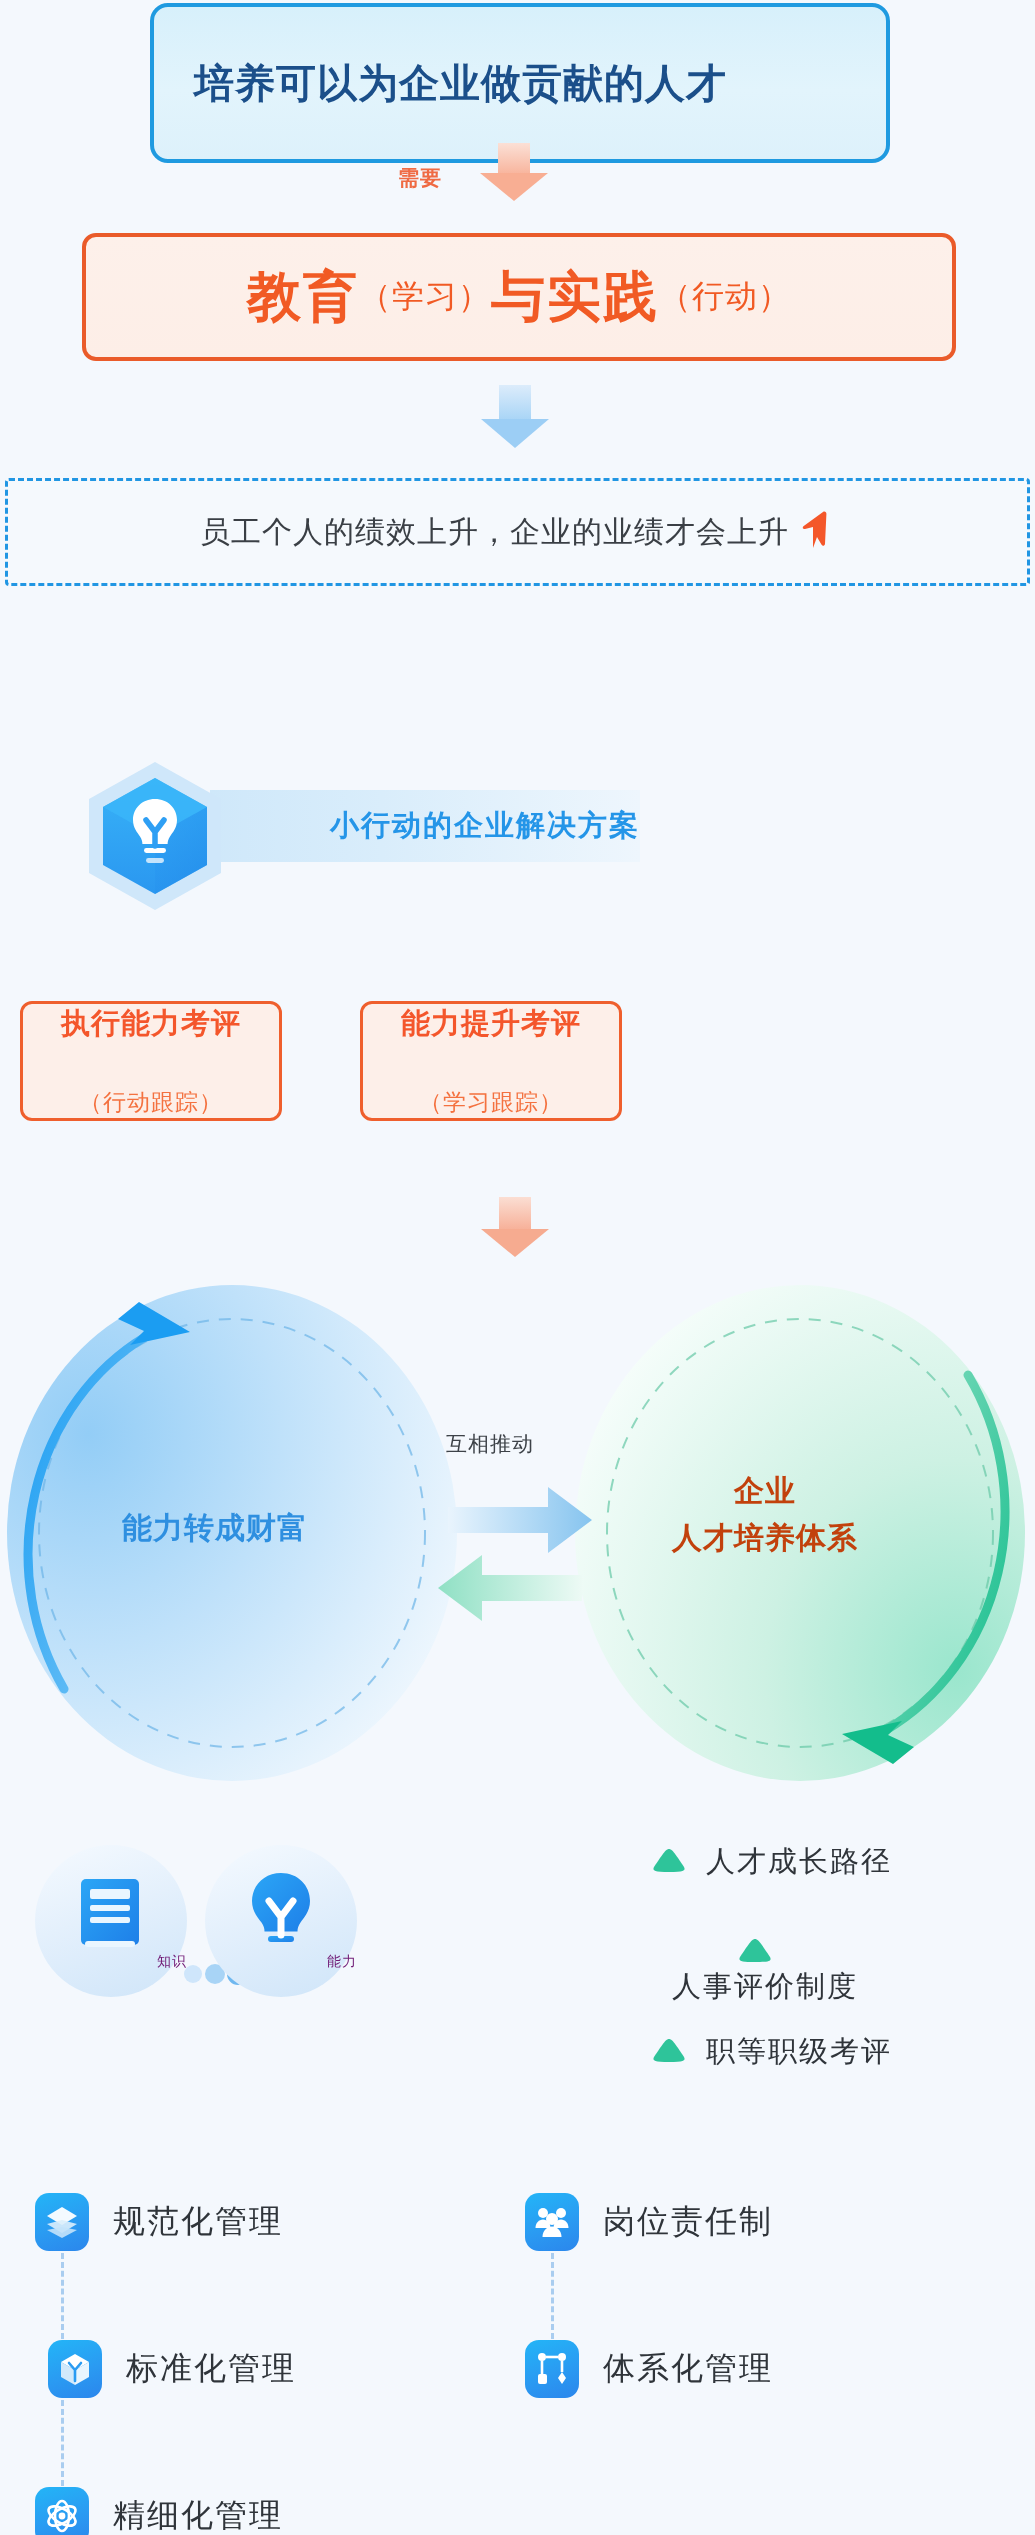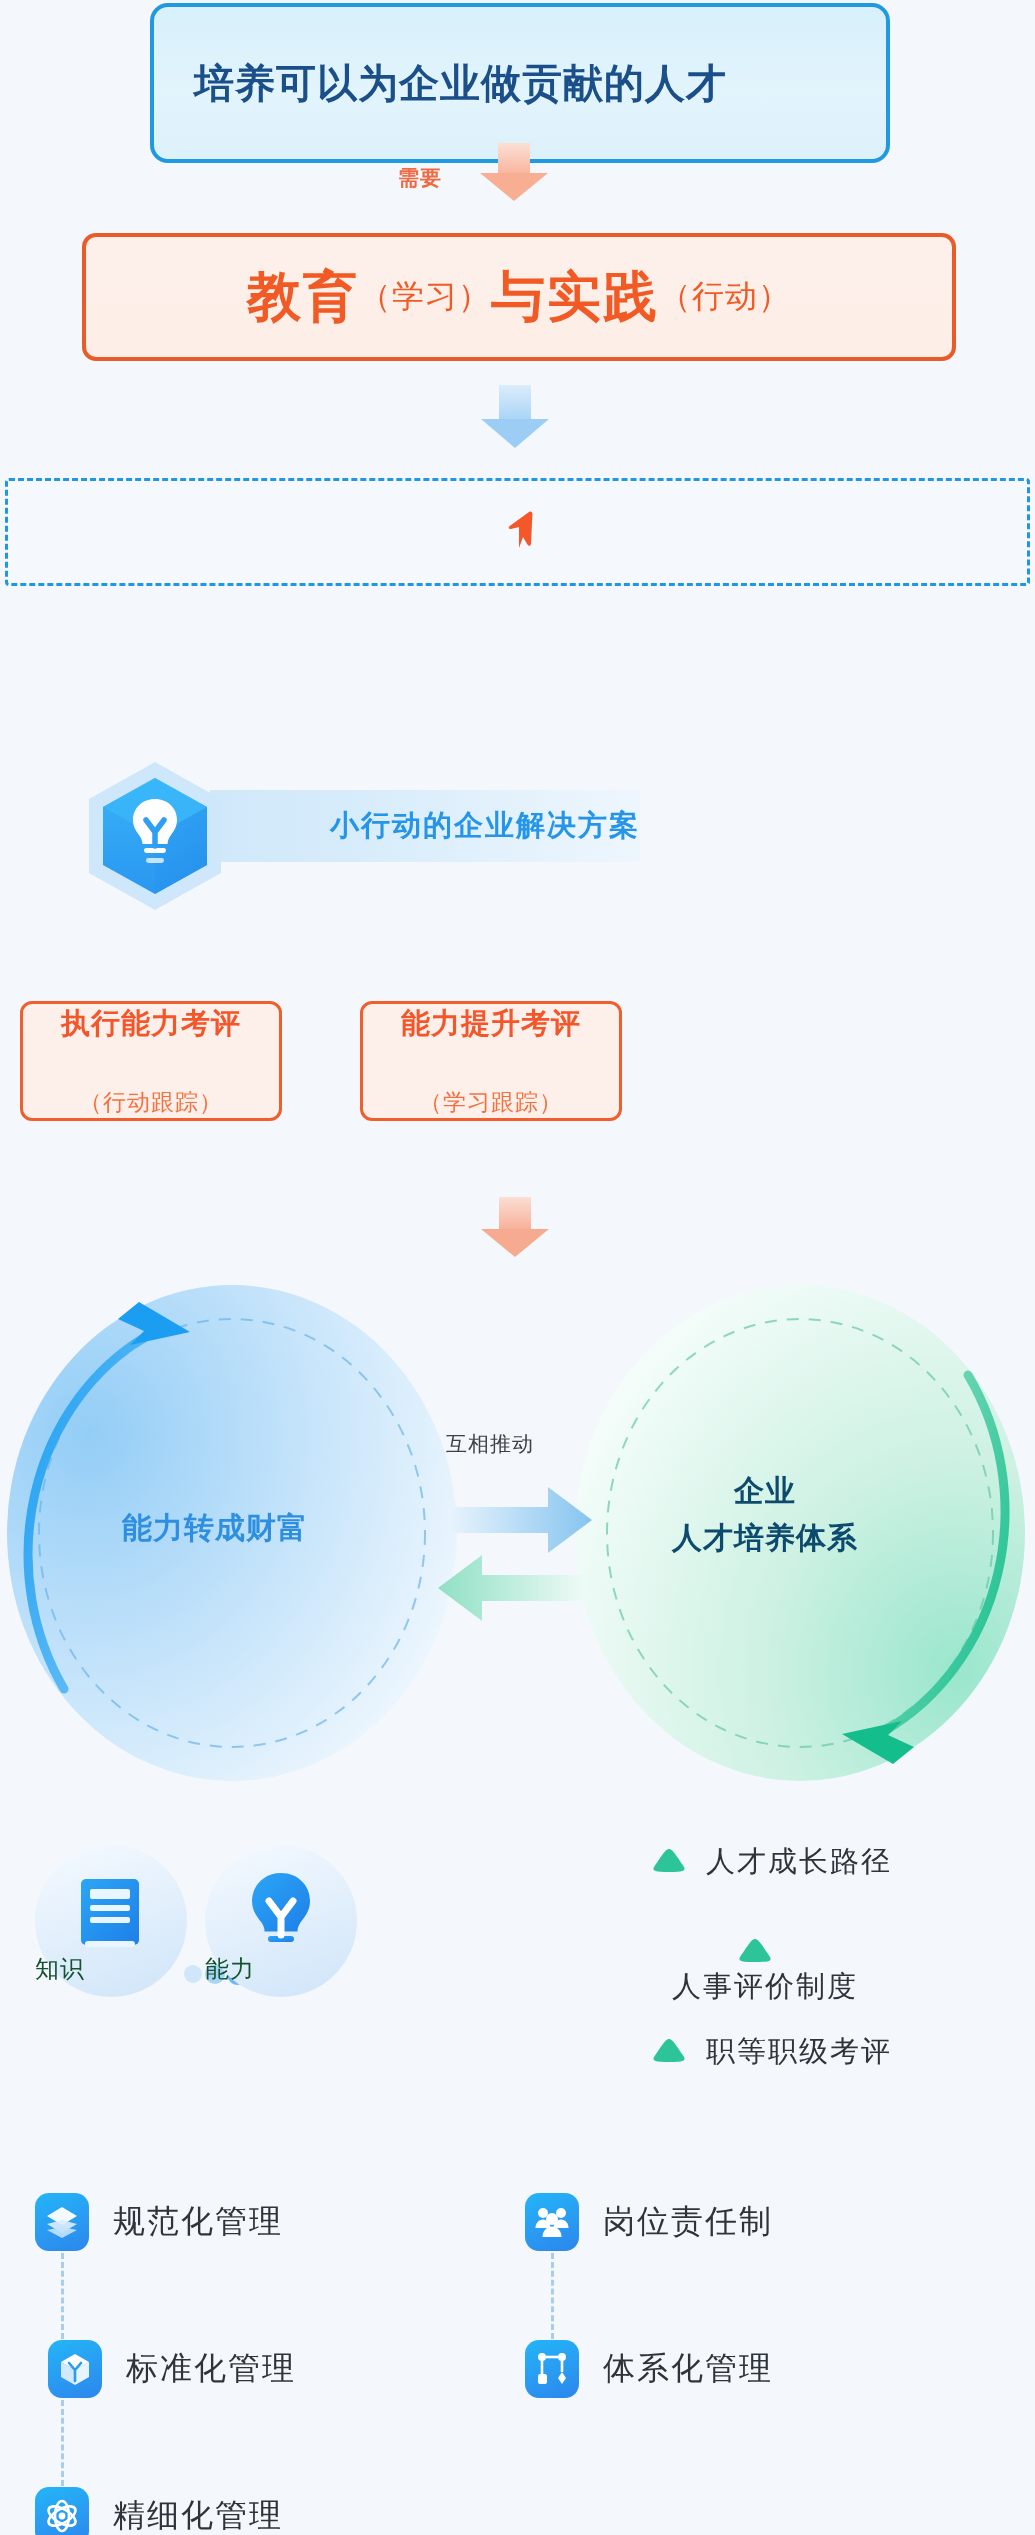--- a/index.html
+++ b/index.html
@@ -106,37 +106,37 @@
   }
 
   
   .venn{position:absolute;left:0px;top:1275px;width:1035px;height:510px;}
   .venn-txt-left{
     position:absolute;left:60px;top:1508px;width:310px;text-align:center;
     font-size:30px;font-weight:bold;color:#2e8fe0;letter-spacing:1px;
   }
   .venn-txt-right{
     position:absolute;left:610px;top:1468px;width:310px;text-align:center;
-    font-size:30px;font-weight:bold;color:#0c4a6e;letter-spacing:1px;line-height:1.55;
+    font-size:30px;font-weight:bold;color:#c2410c;letter-spacing:1px;line-height:1.55;
   }
   .venn-mid-label{
     position:absolute;left:410px;top:1430px;width:160px;text-align:center;
     font-size:21px;color:#3d4248;letter-spacing:1px;
   }
 
   
   .kcirc{
     position:absolute;width:152px;height:152px;border-radius:50%;
     background:linear-gradient(160deg,#f5faff 0%,#e4f0fc 45%,#cfe5f9 100%);
   }
   #kcirc-a{left:35px;top:1845px;}
   #kcirc-b{left:205px;top:1845px;}
   .kcap{
-    position:absolute;width:152px;text-align:left;
-    font-size:24px;color:#14532d;letter-spacing:1px;
+    position:absolute;width:152px;text-align:right;
+    font-size:14px;color:#701a75;letter-spacing:1px;
   }
   #kcap-a{left:35px;top:1953px;}
   #kcap-b{left:205px;top:1953px;}
   .kdots{position:absolute;left:183px;top:1960px;}
 
   
   .gitem{position:absolute;display:flex;align-items:center;}
   .gitem .lbl{font-size:29px;color:#2f343a;letter-spacing:2px;margin-left:20px;}
   #gitem-0{left:652px;top:1842px;}
   #gitem-1{left:652px;top:1937px;flex-direction:column;}
@@ -177,20 +177,21 @@
     <span class="big">教育</span>
     <span class="sml">（学习）</span>
     <span class="big">与实践</span>
     <span class="sml">（行动）</span>
   </div>
 
   <div class="arr2-shaft"></div>
   <div class="arr2-head"></div>
 
   <div class="box-dashed">
+    <span class="txt">员工个人的绩效上升，企业的业绩才会上升</span>
     <span class="up-arrow">
       <svg width="34" height="38" viewBox="0 0 34 38">
         <path d="M12 37 L12 16 L4 18 C2 18.4 1 16.6 2.4 15.2 L22 1 C23.6 0 25.6 1 25.4 3 L24 33 C23.6 35 21.6 35.4 20.6 33.8 L16 26 Z" fill="#f4572a"></path>
       </svg>
     </span>
   </div>
 
   <div class="hex-banner">
     <span class="btxt">小行动的企业解决方案</span>
   </div>

